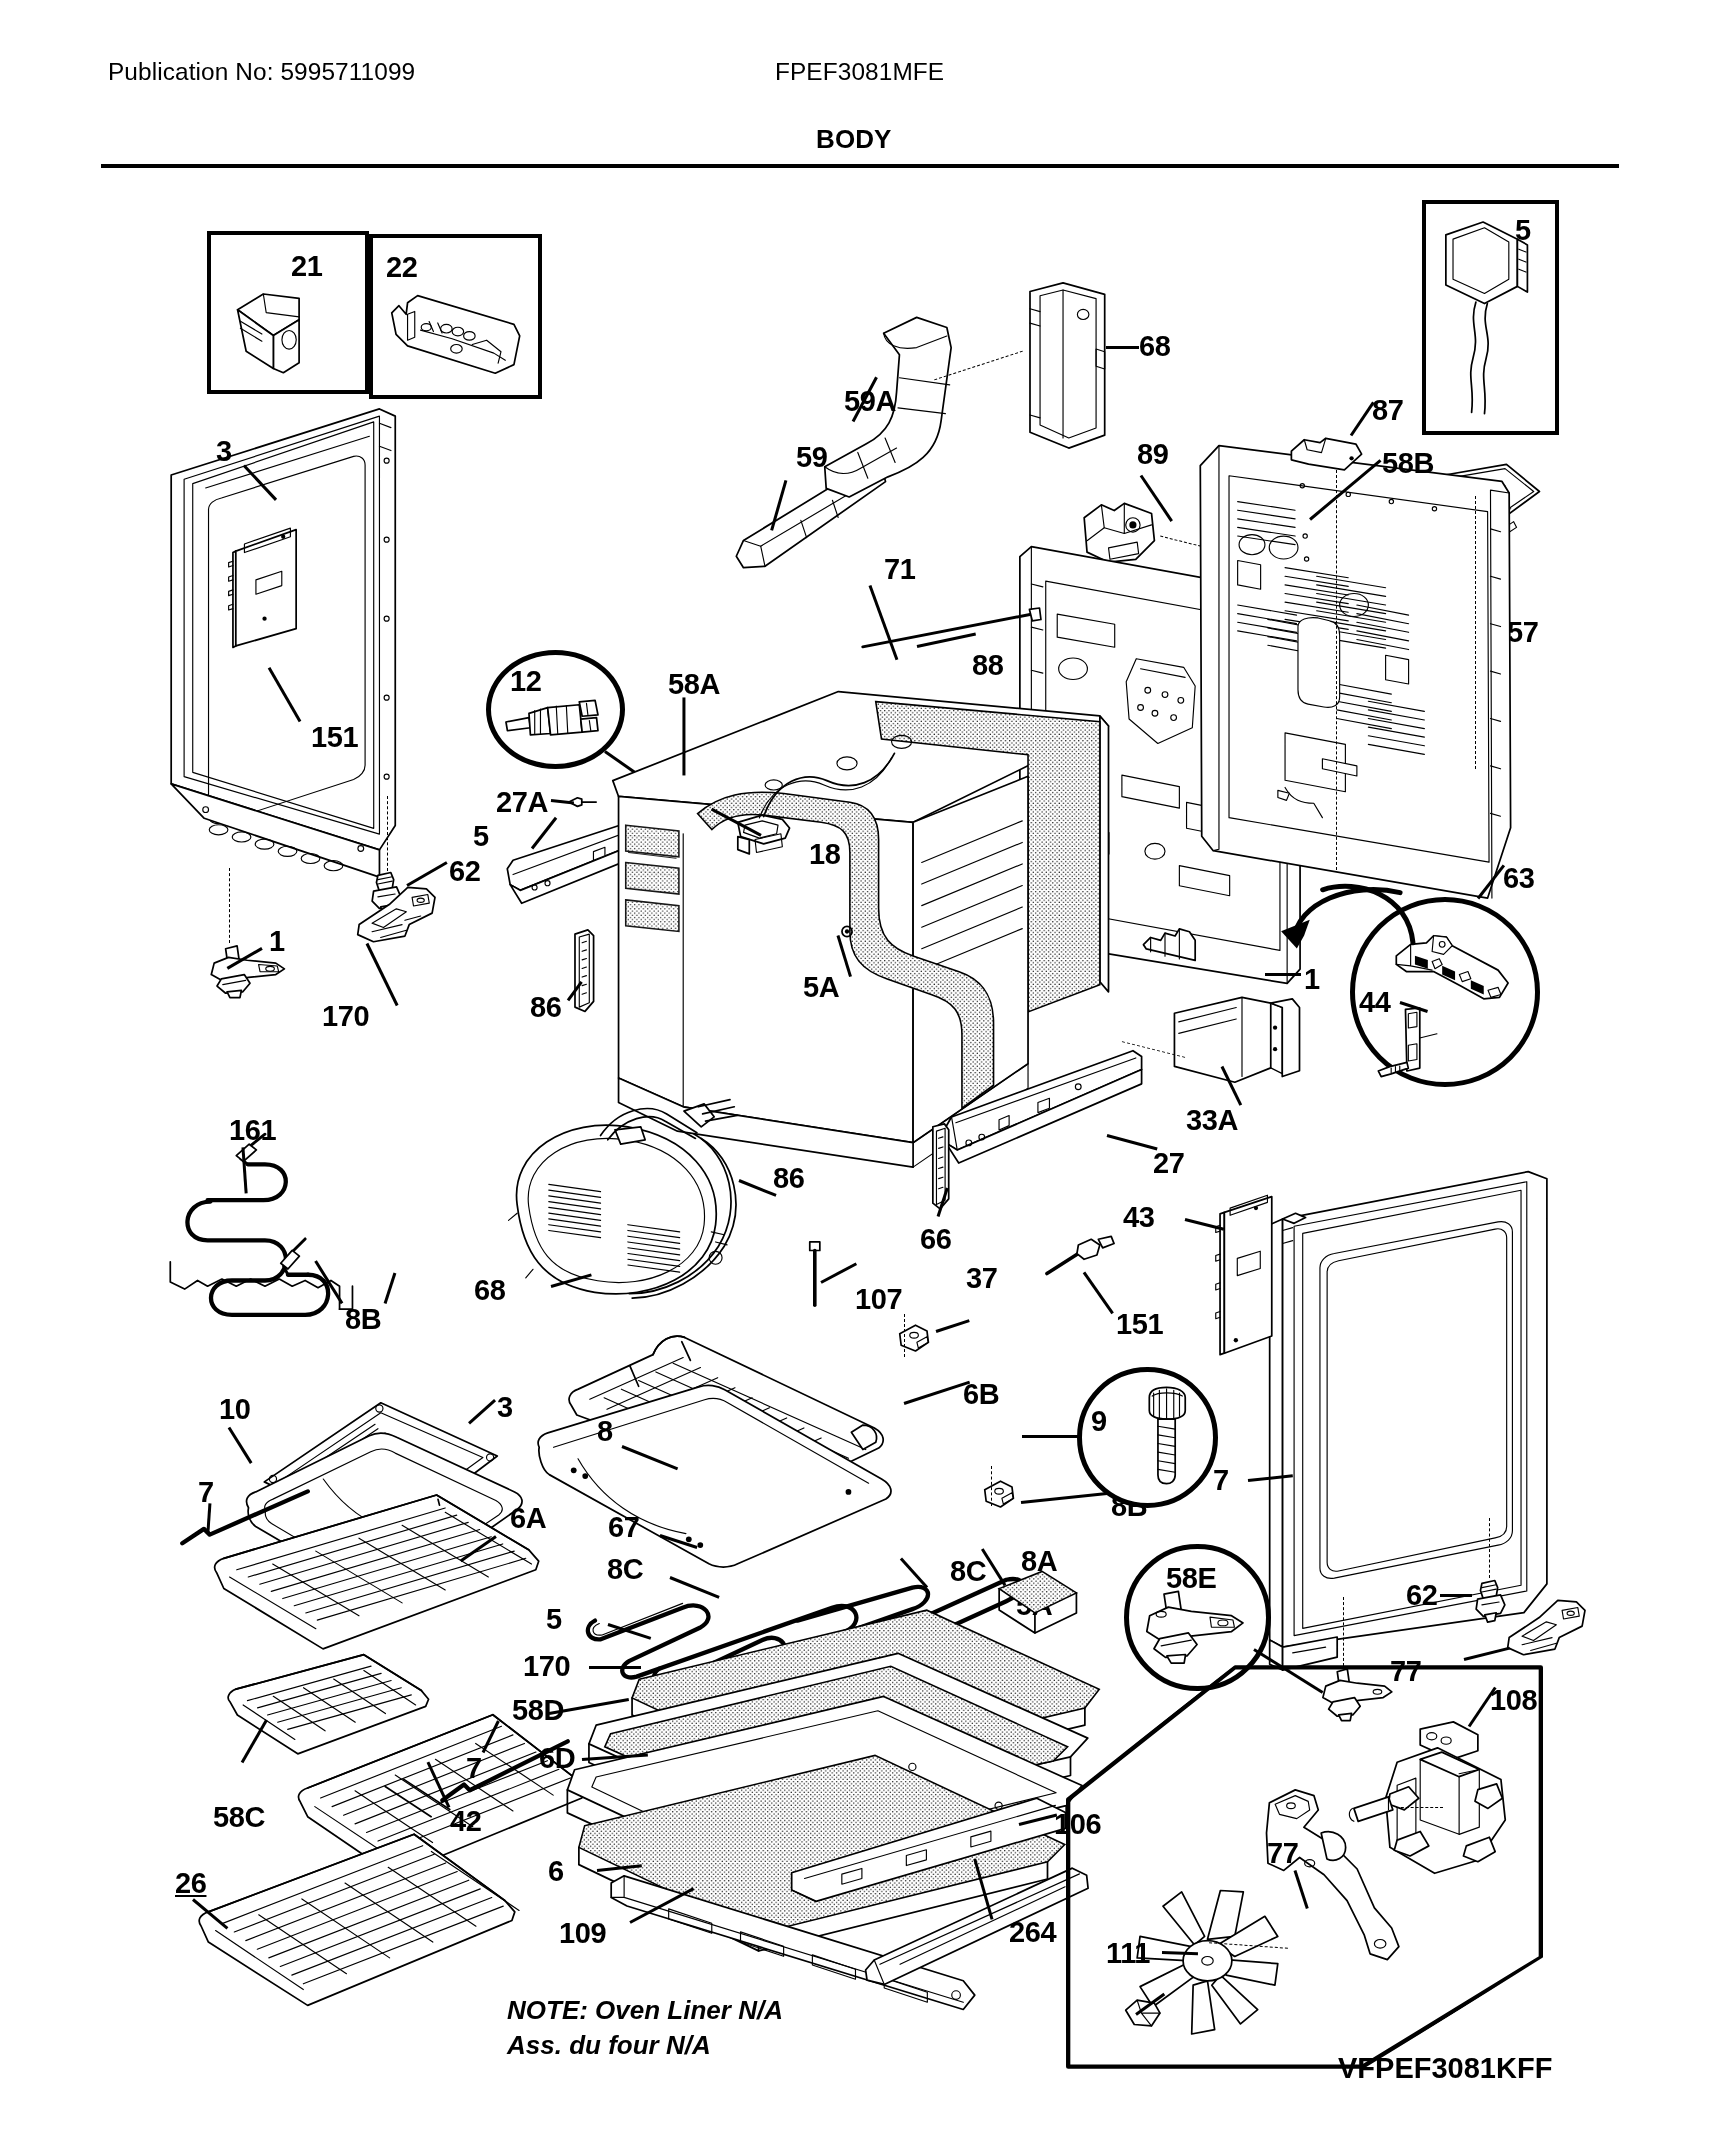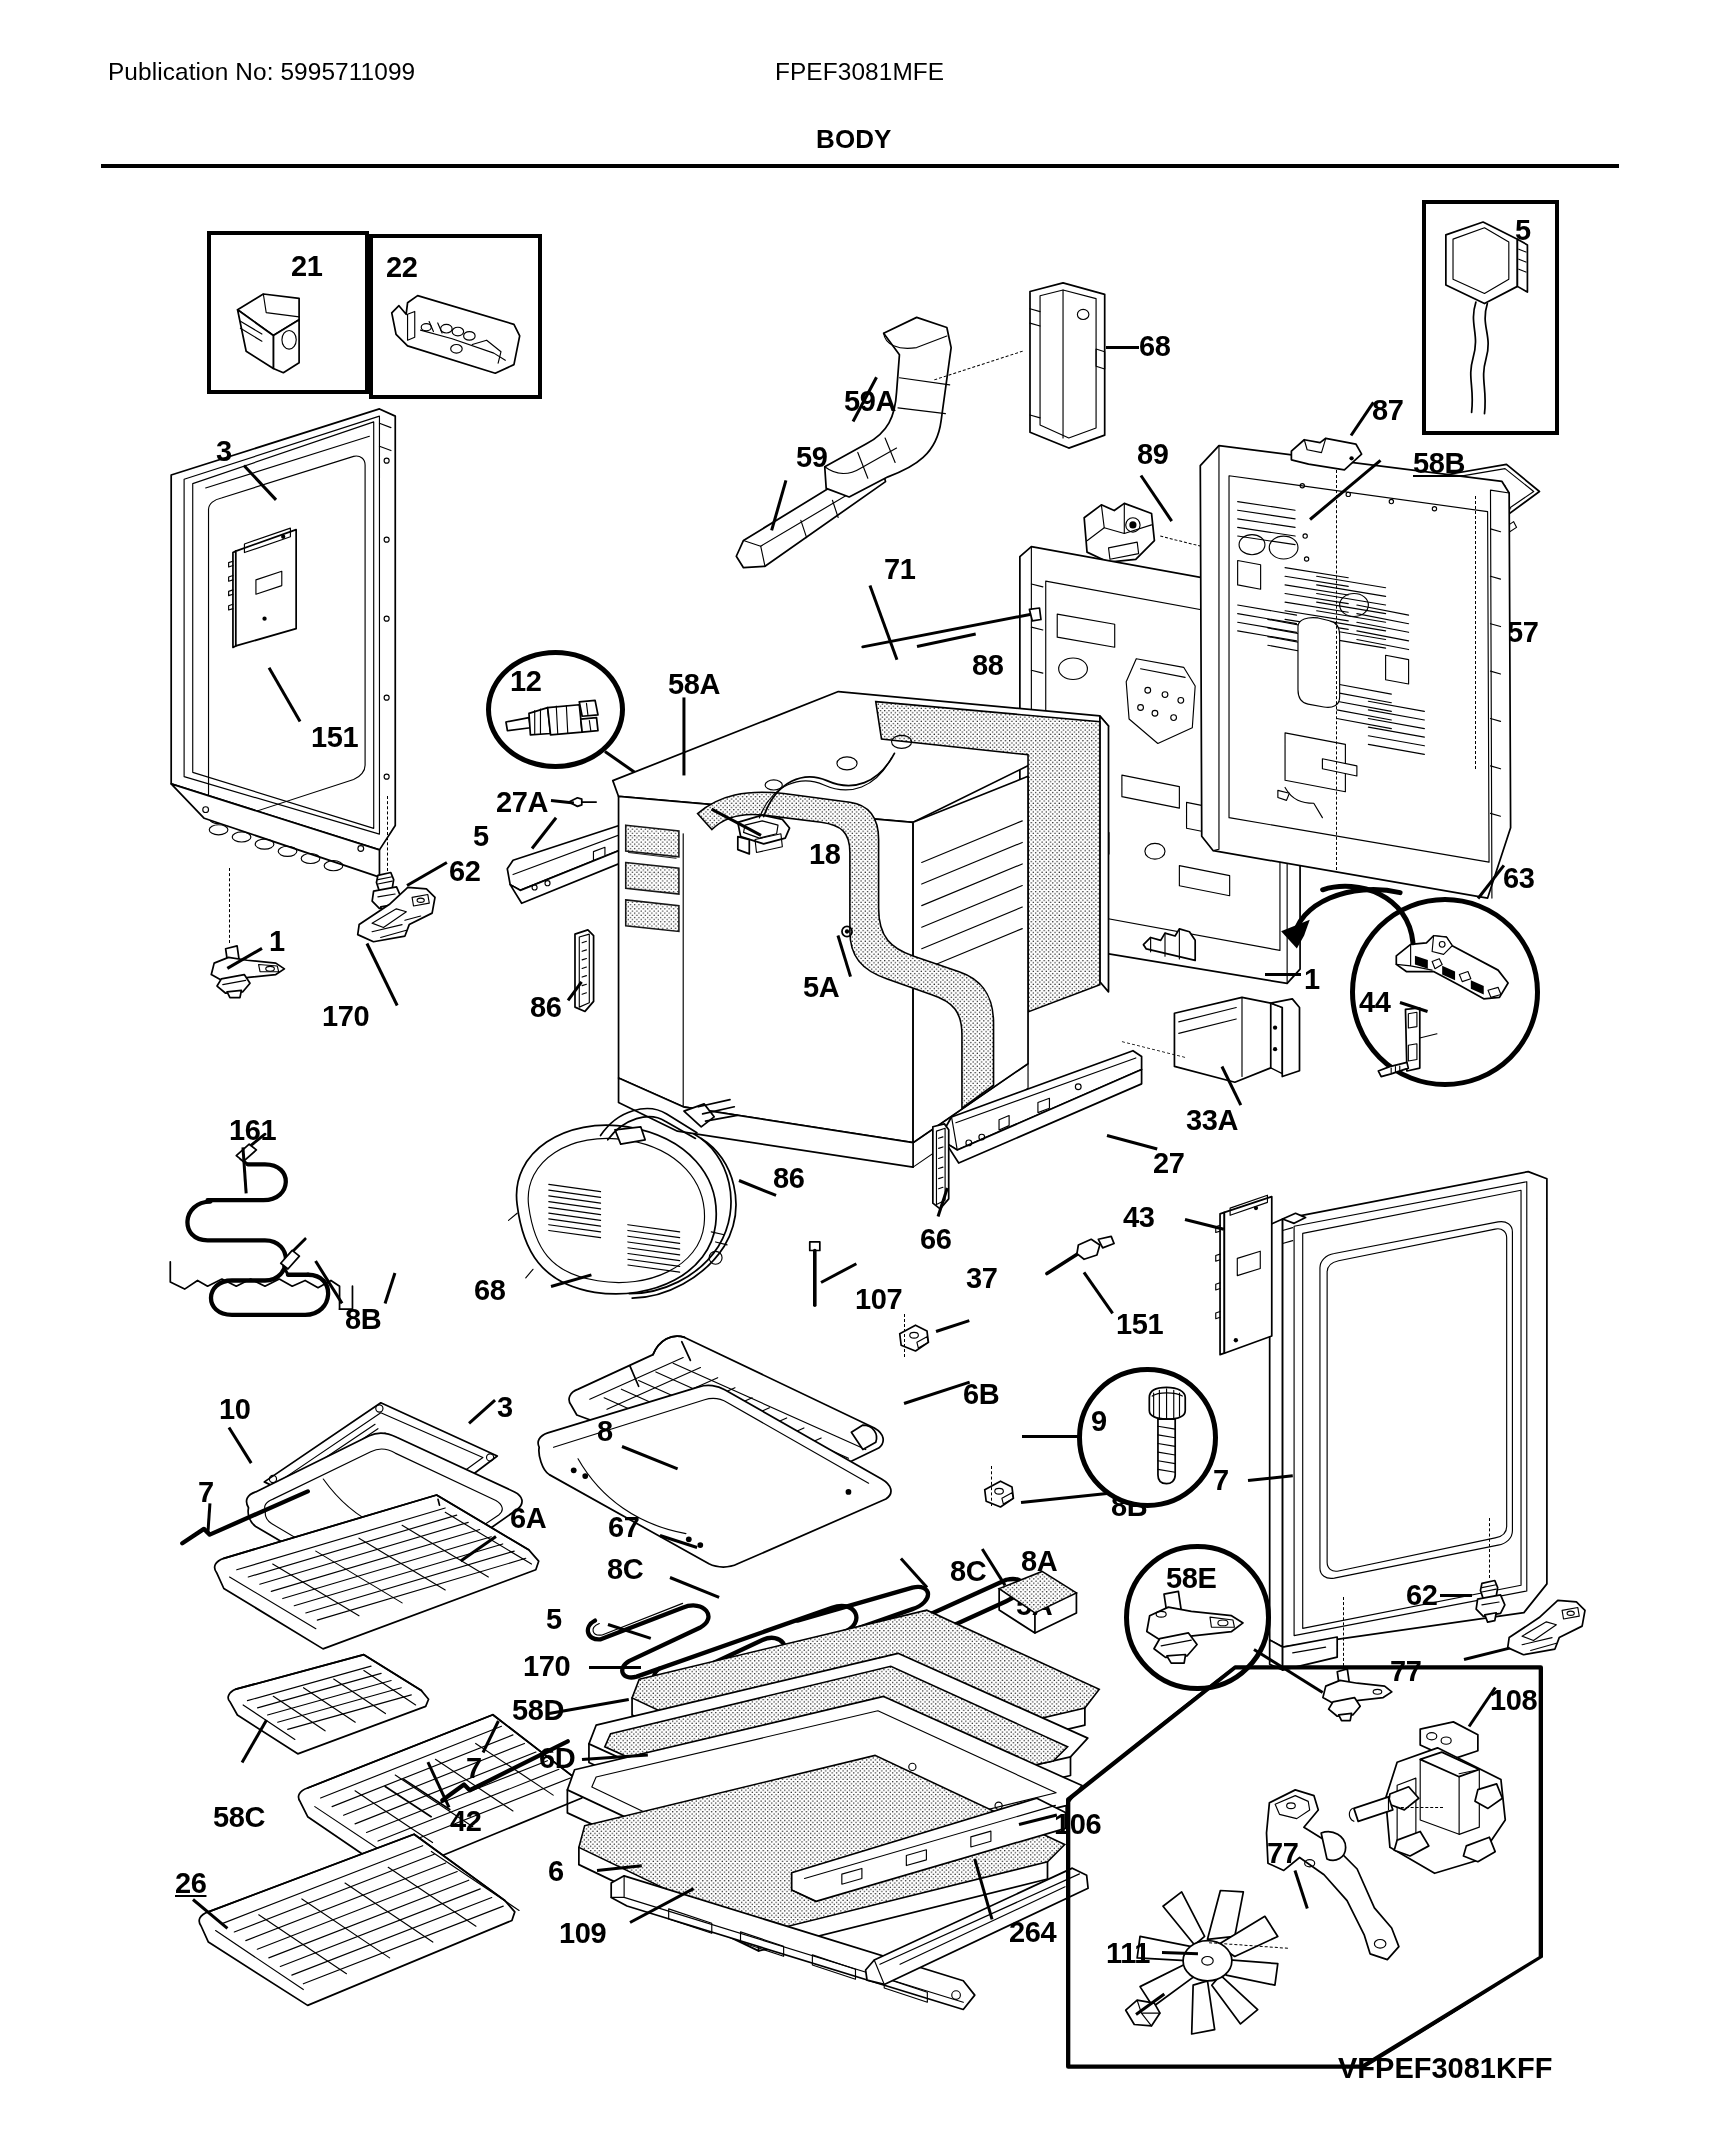--- a/index.html
+++ b/index.html
@@ -394,21 +394,21 @@
           <circle cx="336" cy="118" r="3"></circle>
         <circle cx="156" cy="156" r="3"></circle>
           <circle cx="158" cy="188" r="3"></circle>
       </g>
 
       <g class="ln-t">
           <path d="M414 146 L428 150 M414 212 L428 216 M414 278 L428 282 M414 344 L428 348 M414 410 L428 414 M414 476 L428 480 M414 542 L428 546"></path>
         </g>
     </svg>
   </div>
-  <div class="lbl" style="left:1413px;top:449px;text-decoration:underline;">58B</div>
+  <div class="lbl" style="left:1382px;top:449px;">58B</div>
   <div class="ldr" style="left:1310px;top:518px;width:92px;transform:rotate(-40deg);"></div>
 
   <div class="part" style="left:1287px;top:434px;">
     <svg width="79" height="43" viewBox="0 0 110 60">
       <path class="fillw" d="M6 24 L24 8 L46 12 L54 6 L96 14 L104 28 L80 50 L30 42 L6 36Z"></path>
       <path class="ln-t" d="M24 8 L28 22 L48 26 L54 6"></path>
       <circle cx="90" cy="34" r="3" class="fillk"></circle>
     </svg>
   </div>
   <div class="lbl" style="left:1372px;top:396px;">87</div>
@@ -1055,15 +1055,17 @@
       <path class="ln-t" d="M24 10 L30 28 L44 46 M30 28 L56 28"></path>
     </svg>
   </div>
   <div class="lbl" style="left:1095px;top:2008px;"></div>
   <div class="ldr" style="left:1136px;top:2013px;width:35px;transform:rotate(-36deg);"></div>
   <div class="dashh" style="left:1209px;top:1945px;width:79px;transform:rotate(4deg);"></div>
   <div class="dashh" style="left:1396px;top:1807px;width:47px;"></div>
 
   <div id="vfmodel">VFPEF3081KFF</div>
 
+  <div id="noteblk">NOTE: Oven Liner N/A
+Ass. du four N/A</div>
 
 </div>
 
 
 </body></html>

